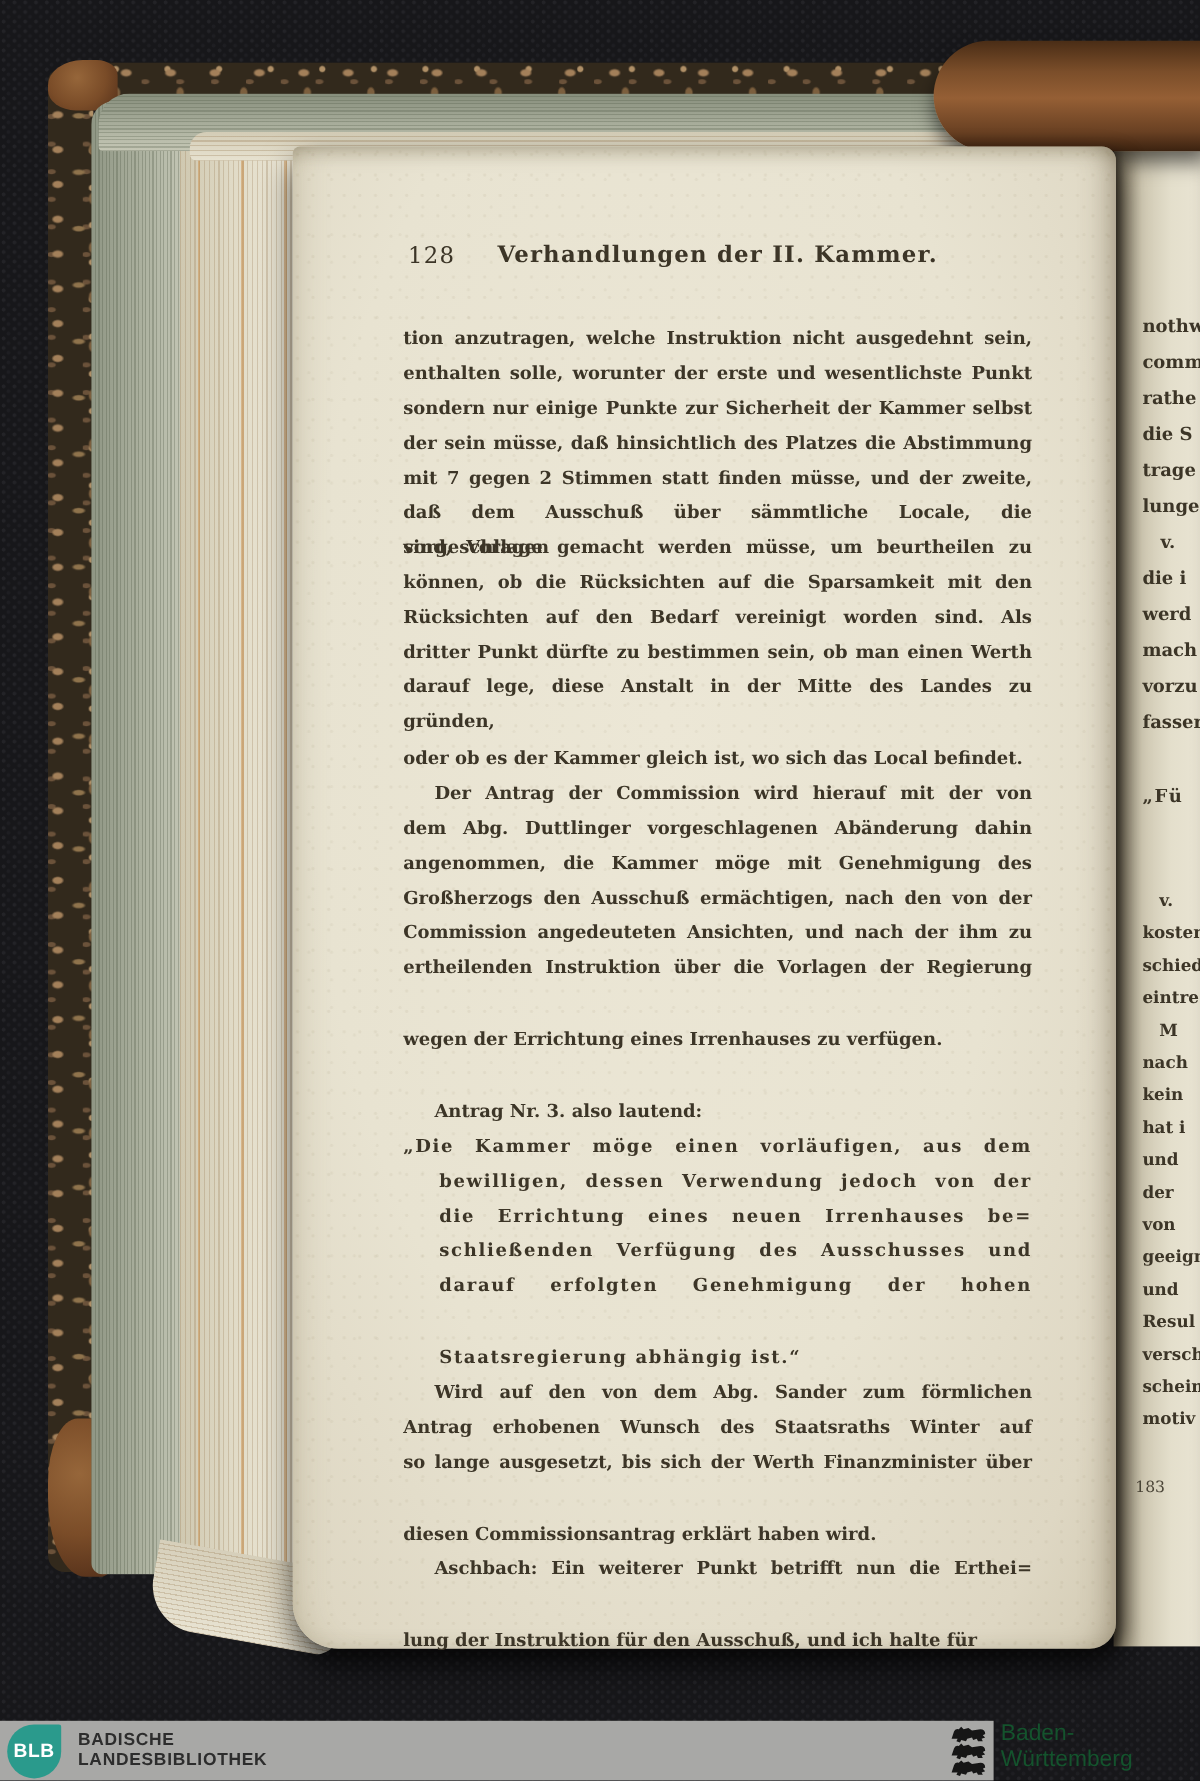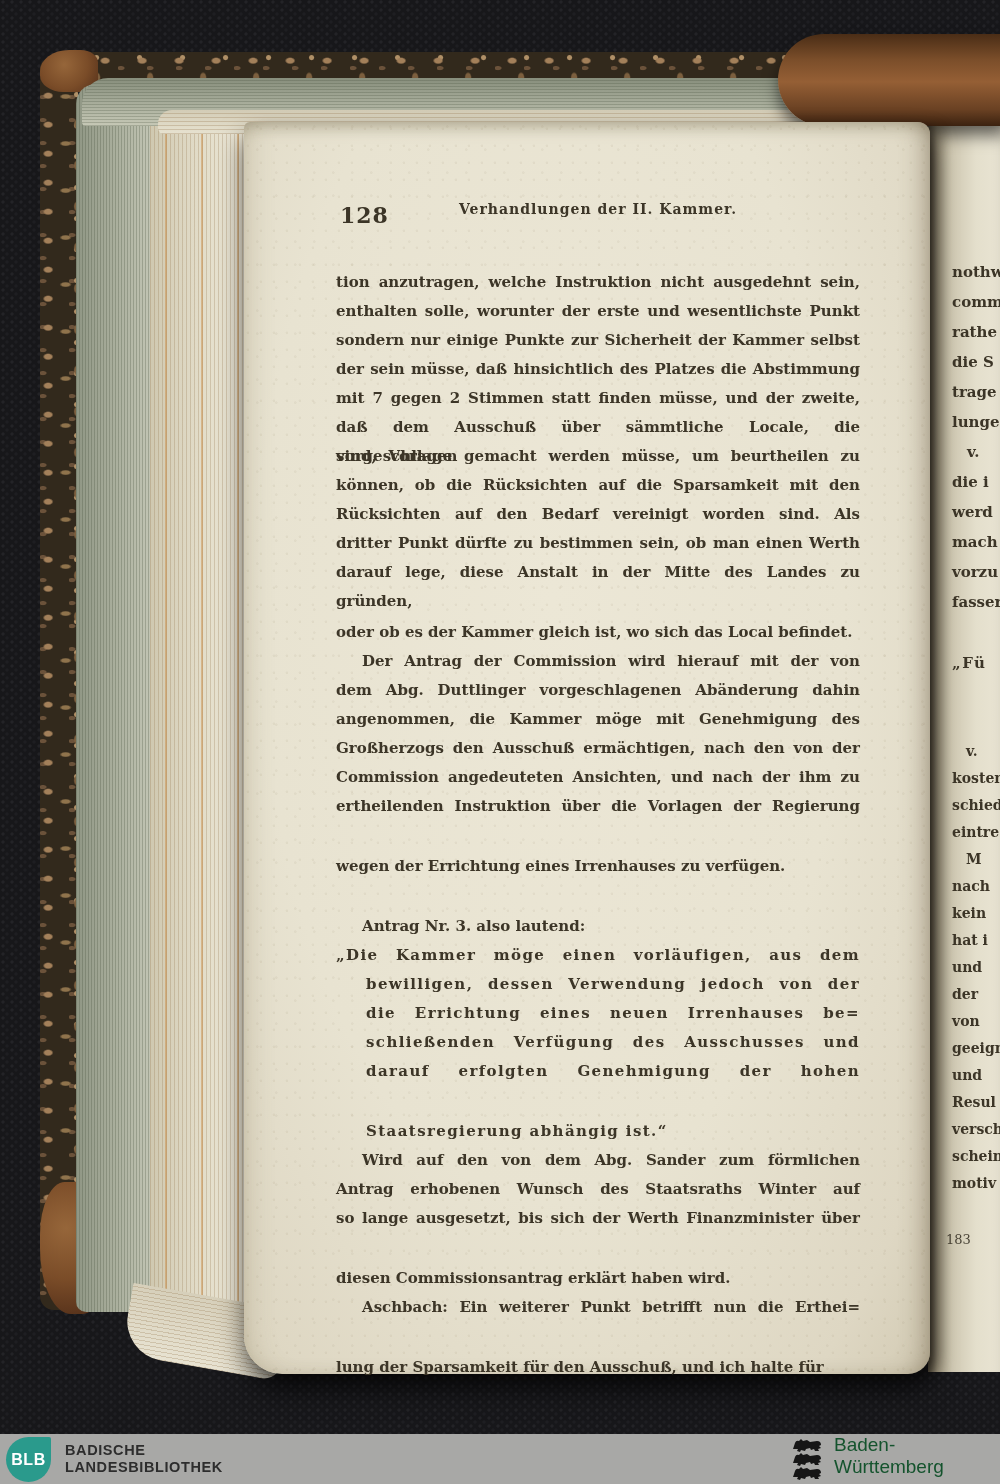--- a/index.html
+++ b/index.html
@@ -90,41 +90,41 @@
       inset 20px 0 30px -20px rgba(120,105,70,.3);
   }
   .page-left:after{
     content:"";position:absolute;inset:0;border-radius:inherit;
     background-image:
       radial-gradient(circle at 30% 40%, rgba(120,100,60,.07) 1px, transparent 1.6px),
       radial-gradient(circle at 70% 20%, rgba(110,95,60,.06) 1px, transparent 1.6px);
     background-size:13px 17px,19px 23px;pointer-events:none;
   }
   
-  .hdr-num{left:340px;top:202px;font-size:22px;font-weight:700;color:#3c3527;letter-spacing:1px;}
-  .hdr-title{left:336px;top:201px;width:524px;text-align:center;font-size:14px;font-weight:700;color:#3c3527;letter-spacing:1px;}
+  .hdr-num{left:340px;top:202px;font-size:19px;font-weight:400;color:#3c3527;letter-spacing:1px;}
+  .hdr-title{left:336px;top:201px;width:524px;text-align:center;font-size:19px;font-weight:700;color:#3c3527;letter-spacing:1px;}
   #text-column{left:336px;top:268px;width:524px;}
   .tl{
     height:29px;line-height:29px;font-size:15px;font-weight:700;color:#3c3527;
     text-align:justify;text-align-last:justify;overflow:visible;
   }
   .tl.ind{text-indent:26px;}
   .tl.last{text-align-last:left;margin-top:31px;}
   .tl.q{letter-spacing:1.4px;}
   .tl.qi{padding-left:30px;}
   
   .frag{left:952px;width:60px;color:#3c3527;font-weight:700;}
   #frag-upper{top:257px;}
   #frag-upper .fl{height:30px;line-height:30px;font-size:15px;white-space:pre;}
   #frag-quote{top:648px;height:30px;line-height:30px;font-size:15px;letter-spacing:1.5px;white-space:pre;}
   #frag-lower{top:738px;}
   #frag-lower .fl{height:27px;line-height:27px;font-size:14px;white-space:pre;}
   .sig{left:946px;top:1232px;font-size:13px;font-weight:400;color:#4a4437;}
   
-  .footer{left:0;top:1434px;width:1000px;height:50px;background:#a8a8a6;}
+  .footer{left:0;top:1434px;width:828px;height:50px;background:#a8a8a6;}
   .blb-logo{
     position:absolute;left:6px;top:3px;width:45px;height:45px;
     background:#2a9a8c;border-radius:24px 2px 24px 24px;
     display:flex;align-items:center;justify-content:center;
   }
   .blb-logo span{color:#fff;font:700 16px "Liberation Sans",sans-serif;letter-spacing:.5px;}
   .lib-name{
     position:absolute;left:65px;top:8px;
     font:700 14.5px/17px "Liberation Sans",sans-serif;color:#2d2d2d;letter-spacing:.6px;
   }
@@ -217,21 +217,21 @@
       <div class="tl q qi">bewilligen, dessen Verwendung jedoch von der</div>
       <div class="tl q qi">die Errichtung eines neuen Irrenhauses be=</div>
       <div class="tl q qi">schließenden Verfügung des Ausschusses und</div>
       <div class="tl q qi">darauf erfolgten Genehmigung der hohen</div>
       <div class="tl q qi last">Staatsregierung abhängig ist.“</div>
       <div class="tl ind">Wird auf den von dem Abg. Sander zum förmlichen</div>
       <div class="tl">Antrag erhobenen Wunsch des Staatsraths Winter auf</div>
       <div class="tl">so lange ausgesetzt, bis sich der Werth Finanzminister über</div>
       <div class="tl last">diesen Commissionsantrag erklärt haben wird.</div>
       <div class="tl ind">Aschbach: Ein weiterer Punkt betrifft nun die Erthei=</div>
-      <div class="tl last">lung der Sparsamkeit für den Ausschuß, und ich halte für</div>
+      <div class="tl last">lung der Instruktion für den Ausschuß, und ich halte für</div>
     </div>
 
   <div class="abs footer" style="background: rgb(168, 168, 166);">
     <div class="blb-logo" style="background: rgb(42, 154, 140);">
       <span>BLB</span>
     </div>
     <div class="lib-name">
       <div>BADISCHE</div>
       <div>LANDESBIBLIOTHEK</div>
     </div>

